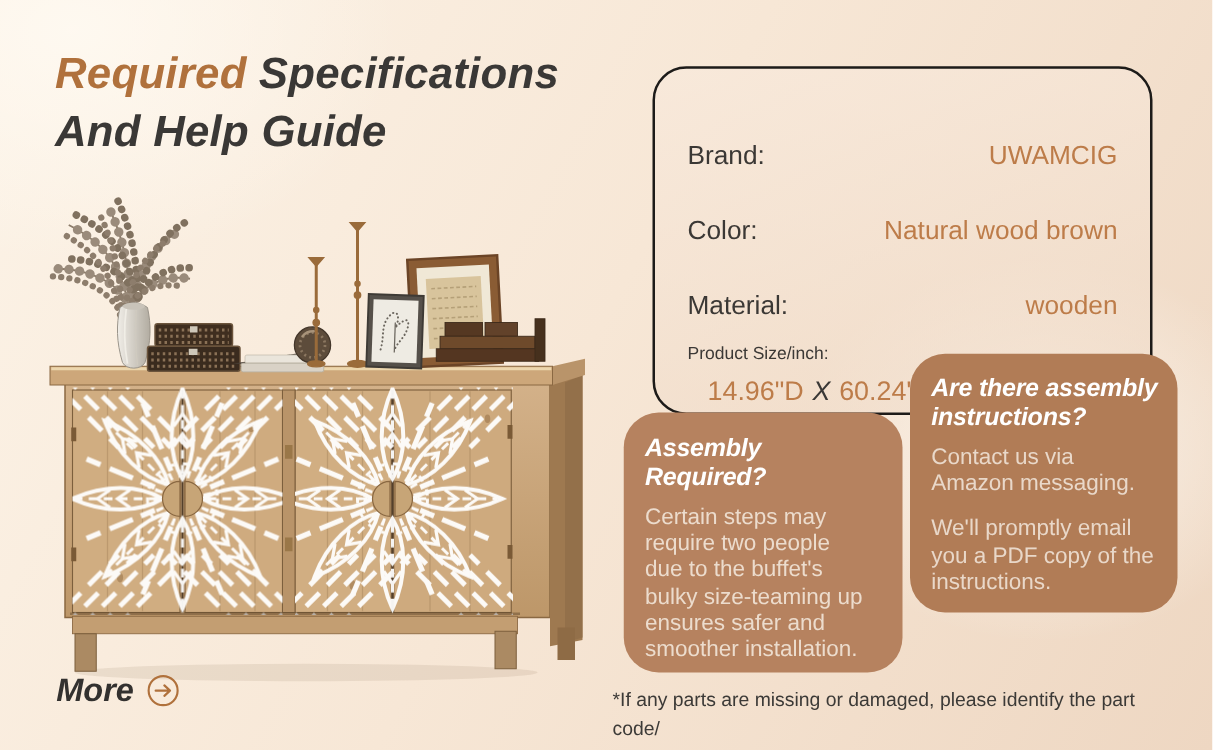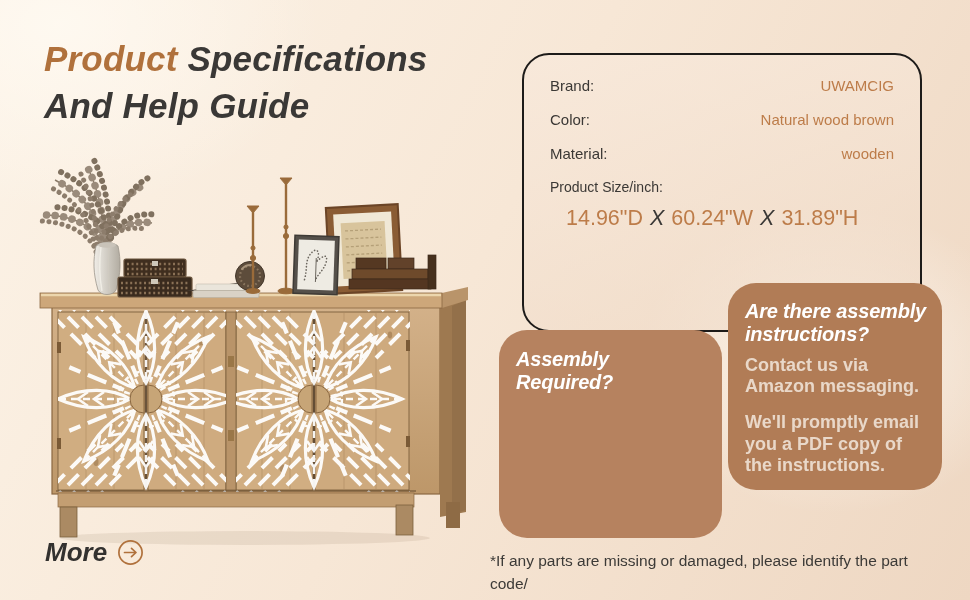--- a/index.html
+++ b/index.html
@@ -15,50 +15,50 @@
   .title{position:absolute;left:44px;top:36px;font-weight:bold;font-style:italic;
          font-size:35px;line-height:1.33;color:#3a3836;letter-spacing:.2px;}
   .title .accent{color:#b0713c;}
   .title .rest{margin-left:.28em;}
   
   .spec-card{position:absolute;left:522px;top:53px;width:400px;height:279px;
     box-sizing:border-box;border:2px solid #1d1b19;border-radius:27px;
     background:linear-gradient(165deg,rgba(248,233,219,.78),rgba(238,216,196,.55));
     padding:22px 26px 0 26px;}
   .spec-row{display:flex;justify-content:space-between;align-items:center;
-    font-size:15px;margin-bottom:17px;}
+    font-size:21px;margin-bottom:17px;margin-top:36px;}
   .spec-label{color:#3b3835;}
   .spec-value{color:#bd7c49;}
   .size-label{font-size:14px;color:#3b3835;margin-top:3px;}
   .size-value{font-size:21.5px;color:#bd7c49;margin-top:11px;padding-left:16px;white-space:nowrap;}
   .size-value .sep{color:#3a3836;font-style:italic;margin:0 7px;}
   
   .callout{position:absolute;box-sizing:border-box;border-radius:28px;color:#fff;}
   .callout-left{left:499px;top:330px;width:223px;height:208px;background:#b6825f;padding:18px 27px 0 17px;}
   .callout-right{left:728px;top:283px;width:214px;height:207px;background:#b17c56;padding:17px 14px 0 17px;}
   .callout h3{margin:0 0 9px 0;font-size:20px;line-height:1.15;font-style:italic;
     font-weight:bold;color:#ffffff;letter-spacing:-.2px;}
   .callout p{margin:0;font-size:18px;line-height:1.18;color:#ecdccd;font-weight:normal;}
-  .callout-right p{color:#e9d8c9;font-weight:bold;}
+  .callout-right p{color:#e9d8c9;}
   .callout-right .p1{margin-bottom:15px;}
   
   .footnote{position:absolute;left:490px;top:549px;width:460px;font-size:15.5px;
     line-height:1.5;color:#3c3a37;}
   .more{position:absolute;left:45px;top:537px;display:flex;align-items:center;gap:10px;cursor:pointer;}
   .more .more-label{font-size:26px;font-weight:bold;font-style:italic;color:#33312f;}
   
   .product-visual{position:absolute;left:0;top:150px;width:480px;height:400px;}
 </style>
 </head>
 <body>
 
 <div class="stage">
 
   <div class="title">
-    <div><span class="accent">Product</span><span class="rest">Specifications</span></div>
+    <div><span class="accent">Required</span><span class="rest">Specifications</span></div>
     <div>And Help Guide</div>
   </div>
 
   <div class="product-visual">
     <svg width="480" height="400" viewBox="0 150 480 400" xmlns="http://www.w3.org/2000/svg" aria-hidden="true">
       <defs>
         <linearGradient id="wood" x1="0" y1="0" x2="0" y2="1">
           <stop offset="0" stop-color="#d3b189"></stop>
             <stop offset="1" stop-color="#bd9769"></stop>
         </linearGradient>
@@ -308,20 +308,21 @@
   </div>
 
   <div class="callout callout-right">
     <h3>Are there assembly instructions?</h3>
     <p class="p1">Contact us via Amazon messaging.</p>
     <p>We'll promptly email you a PDF copy of the instructions.</p>
   </div>
 
   <div class="callout callout-left">
     <h3>Assembly Required?</h3>
+    <p>Certain steps may require two people due to the buffet's bulky size-teaming up ensures safer and smoother installation.</p>
   </div>
 
   <div class="more">
     <span class="more-label">More</span>
     <span style="display:inline-flex;">
       <svg width="27" height="27" viewBox="0 0 27 27" xmlns="http://www.w3.org/2000/svg">
         <circle cx="13.5" cy="13.5" r="11.6" fill="none" stroke="#b0713c" stroke-width="1.7"></circle>
         <path d="M7.5,13.5 H18.5 M14.5,9.3 L19,13.5 L14.5,17.7" fill="none" stroke="#b0713c" stroke-width="1.7" stroke-linecap="round" stroke-linejoin="round"></path>
       </svg>
     </span>

